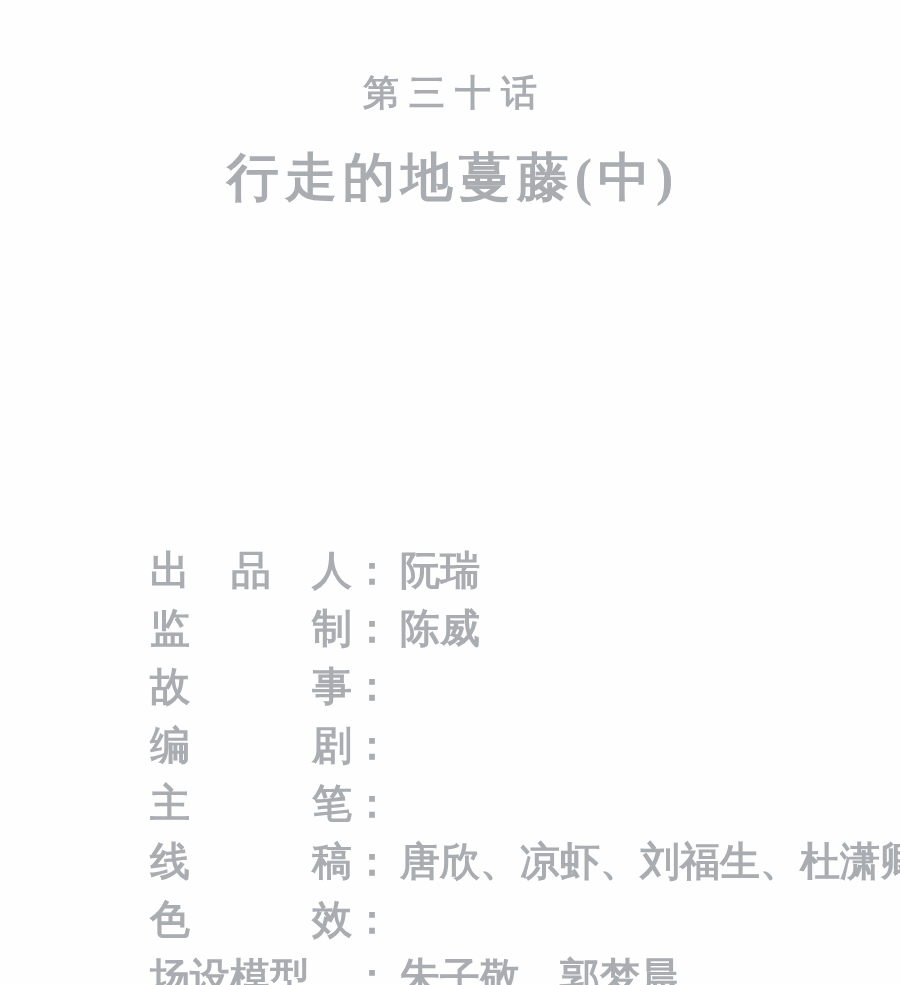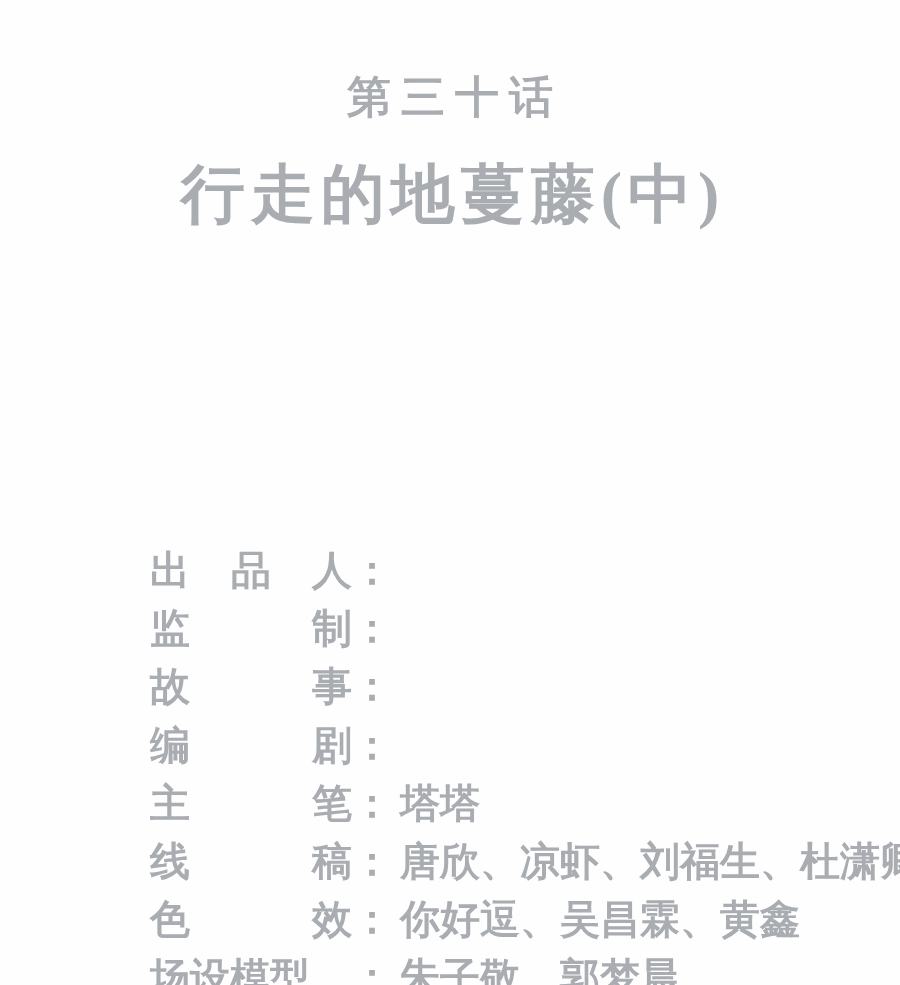--- a/index.html
+++ b/index.html
@@ -18,29 +18,29 @@
     position: relative;
     width: 900px;
     height: 985px;
     background: #fefefe;
   }
   .title-block {
     text-align: center;
     padding-top: 72px;
   }
   .episode-number {
-    font-size: 44px;
+    font-size: 36px;
     letter-spacing: 10px;
     color: #a9adb1;
     font-weight: 700;
     line-height: 1.2;
     text-indent: 10px;
   }
   .episode-title {
-    font-size: 64px;
+    font-size: 52px;
     letter-spacing: 6px;
     color: #a9adb1;
     font-weight: 700;
     margin-top: 30px;
     line-height: 1.25;
     text-indent: 6px;
   }
   .credits {
     position: absolute;
     left: 150px;
@@ -89,27 +89,29 @@
   </div>
 
   <div class="credits">
       <div class="credit-row">
         <div class="credit-role">
           <span>出</span>
           <span>品</span>
           <span>人</span>
         </div>
         <div class="credit-colon">：</div>
+        <div class="credit-names">阮瑞</div>
       </div>
       <div class="credit-row">
         <div class="credit-role">
           <span>监</span>
           <span>制</span>
         </div>
         <div class="credit-colon">：</div>
+        <div class="credit-names">陈威</div>
       </div>
       <div class="credit-row">
         <div class="credit-role">
           <span>故</span>
           <span>事</span>
         </div>
         <div class="credit-colon">：</div>
       </div>
       <div class="credit-row">
         <div class="credit-role">
@@ -117,37 +119,35 @@
           <span>剧</span>
         </div>
         <div class="credit-colon">：</div>
       </div>
       <div class="credit-row">
         <div class="credit-role">
           <span>主</span>
           <span>笔</span>
         </div>
         <div class="credit-colon">：</div>
-        <div class="credit-names">塔塔</div>
       </div>
       <div class="credit-row">
         <div class="credit-role">
           <span>线</span>
           <span>稿</span>
         </div>
         <div class="credit-colon">：</div>
         <div class="credit-names">唐欣、凉虾、刘福生、杜潇卿</div>
       </div>
       <div class="credit-row">
         <div class="credit-role">
           <span>色</span>
           <span>效</span>
         </div>
         <div class="credit-colon">：</div>
-        <div class="credit-names">你好逗、吴昌霖、黄鑫</div>
       </div>
       <div class="credit-row">
         <div class="credit-role tight">
           <span>场</span>
           <span>设</span>
           <span>模</span>
           <span>型</span>
         </div>
         <div class="credit-colon">：</div>
         <div class="credit-names">朱子敬、郭梦晨</div>

